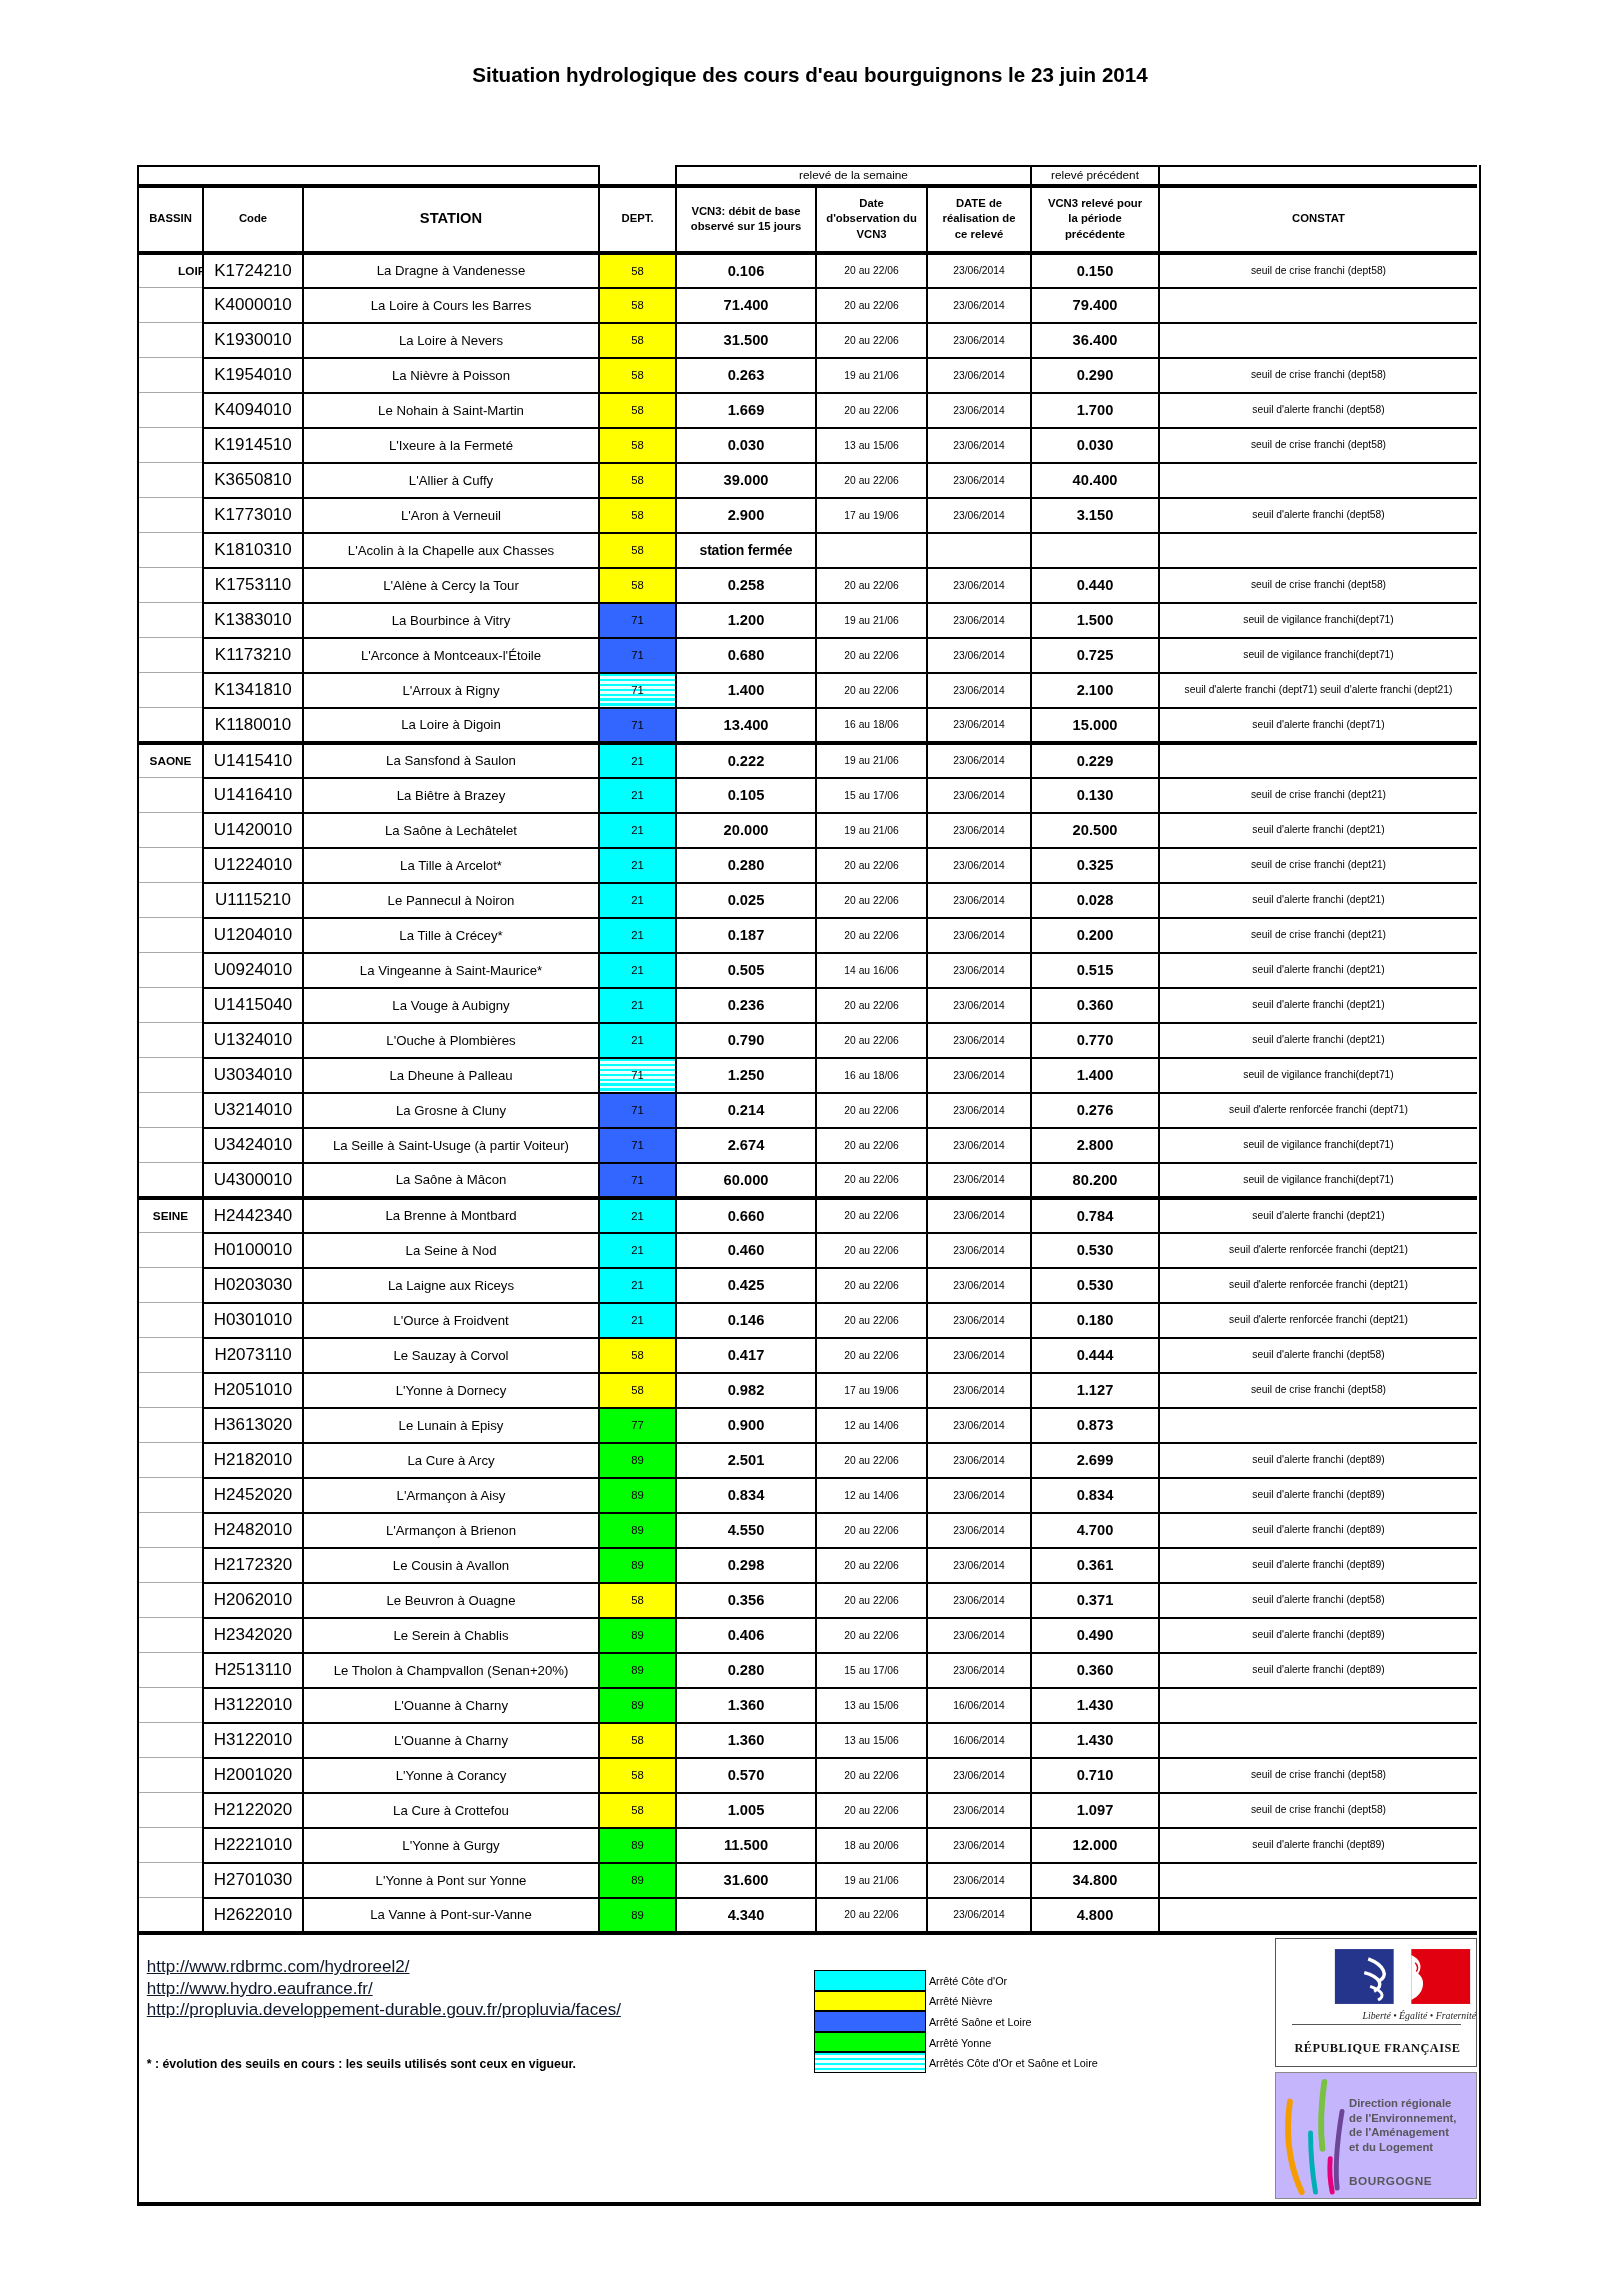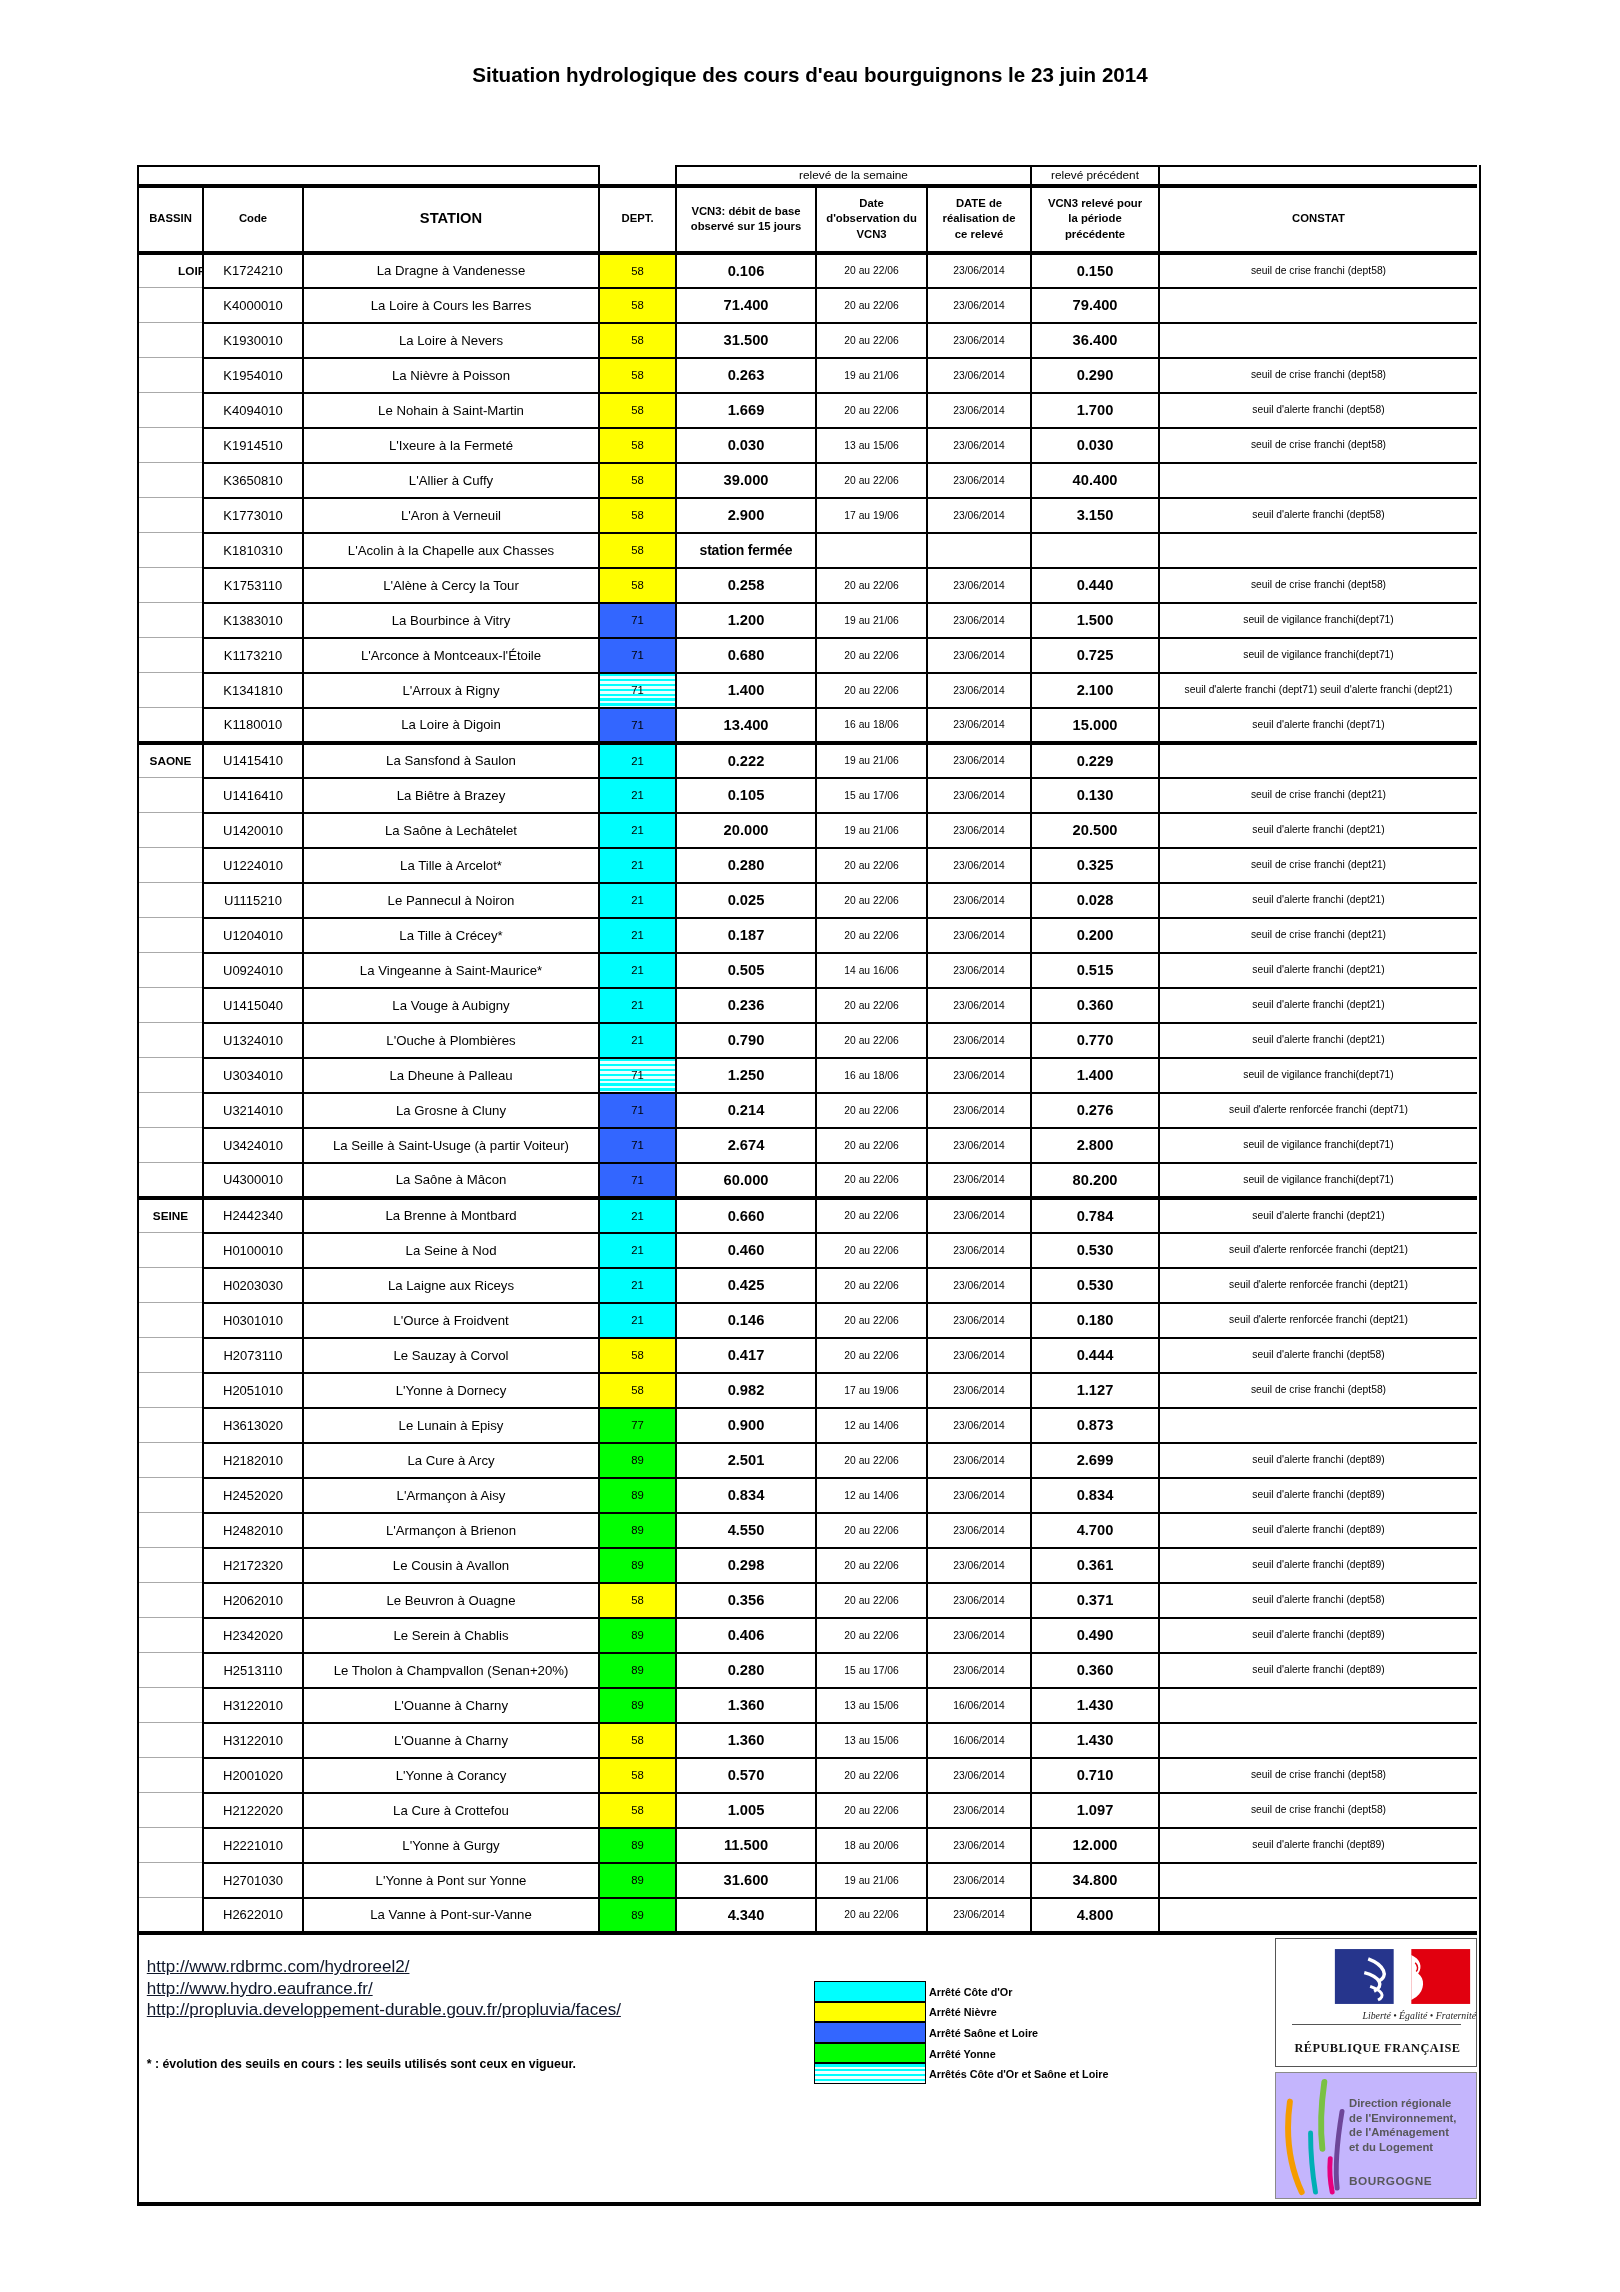--- a/index.html
+++ b/index.html
@@ -27,41 +27,41 @@
 
   
   tbody tr{height:35px;}
   tbody td{border-top:2px solid #000;border-right:2px solid #000;background:#fff;}
   tbody td:last-child{border-right:none;}
   tbody tr.first td{border-top:4.9px solid #000;}
   tbody tr.sec td{border-top:4.9px solid #000 !important;margin-left:41px;}
   tbody tr:last-child td{border-bottom:4.9px solid #000;}
   td.c-bassin{border-top:1px solid #aaa;font-weight:bold;font-size:11.8px;}
   tr.first td.c-bassin{border-top:4.9px solid #000;padding-left:39px;}
-  td.c-code{font-size:13px;}
+  td.c-code{font-size:17px;}
   td.c-station{font-size:13.2px;}
   td.c-dept{font-size:11.3px;}
   td.c-vcn3,td.c-prev{font-weight:bold;font-size:14.7px;}
   td.c-vcn3.closed{font-size:14px;letter-spacing:-0.2px;}
   td.c-dobs,td.c-drel{font-size:10.3px;}
   td.c-constat{font-size:10.3px;padding:0 15.7px;line-height:1.3;}
 
   .d-yellow{background:#FFFF00 !important;}
   .d-cyan{background:#00FFFF !important;}
   .d-blue{background:#3366FF !important;}
   .d-green{background:#00FF00 !important;}
   .d-striped{background:repeating-linear-gradient(180deg,#00FFFF 0px,#00FFFF 2.5px,#E8FFFF 2.5px,#E8FFFF 4.9px) !important;}
 
   
   .box-footer{position:relative;height:267px;width:100%;}
   .links{position:absolute;left:7.8px;top:21.6px;}
   .links a{display:block;font-size:17px;color:#0f172a;text-decoration:underline;line-height:21.6px;}
   .note{position:absolute;left:7.8px;top:122px;font-size:12.3px;font-weight:bold;}
 
-  .legend{position:absolute;left:675px;top:47px;font-weight:bold;}
+  .legend{position:absolute;left:675px;top:36px;}
   .legend-row{display:flex;align-items:center;height:20.6px;}
   .legend-swatch{width:112px;height:20.6px;border:1px solid #000;box-sizing:border-box;margin-top:-1px;flex:none;}
   .legend-swatch.striped{background:repeating-linear-gradient(180deg,#00FFFF 0px,#00FFFF 2.5px,#F2FFFF 2.5px,#F2FFFF 4.9px);}
   .legend-label{font-size:10.8px;margin-left:2.9px;white-space:nowrap;}
 
   .rf-box{position:absolute;top:3.9px;right:2px;width:202px;height:129px;border:1px solid #555;background:#fff;text-align:right;box-sizing:border-box;}
   .rf-flag{margin-top:9.8px;}
   .rf-motto{font-family:"Liberation Serif","DejaVu Serif",serif;font-style:italic;font-size:9.8px;color:#222;margin-top:2px;}
   .rf-name{font-family:"Liberation Serif","DejaVu Serif",serif;font-size:12.3px;font-weight:bold;color:#111;letter-spacing:0.5px;margin:2.9px auto 0;padding-top:16px;border-top:1px solid #555;width:169px;}
 

